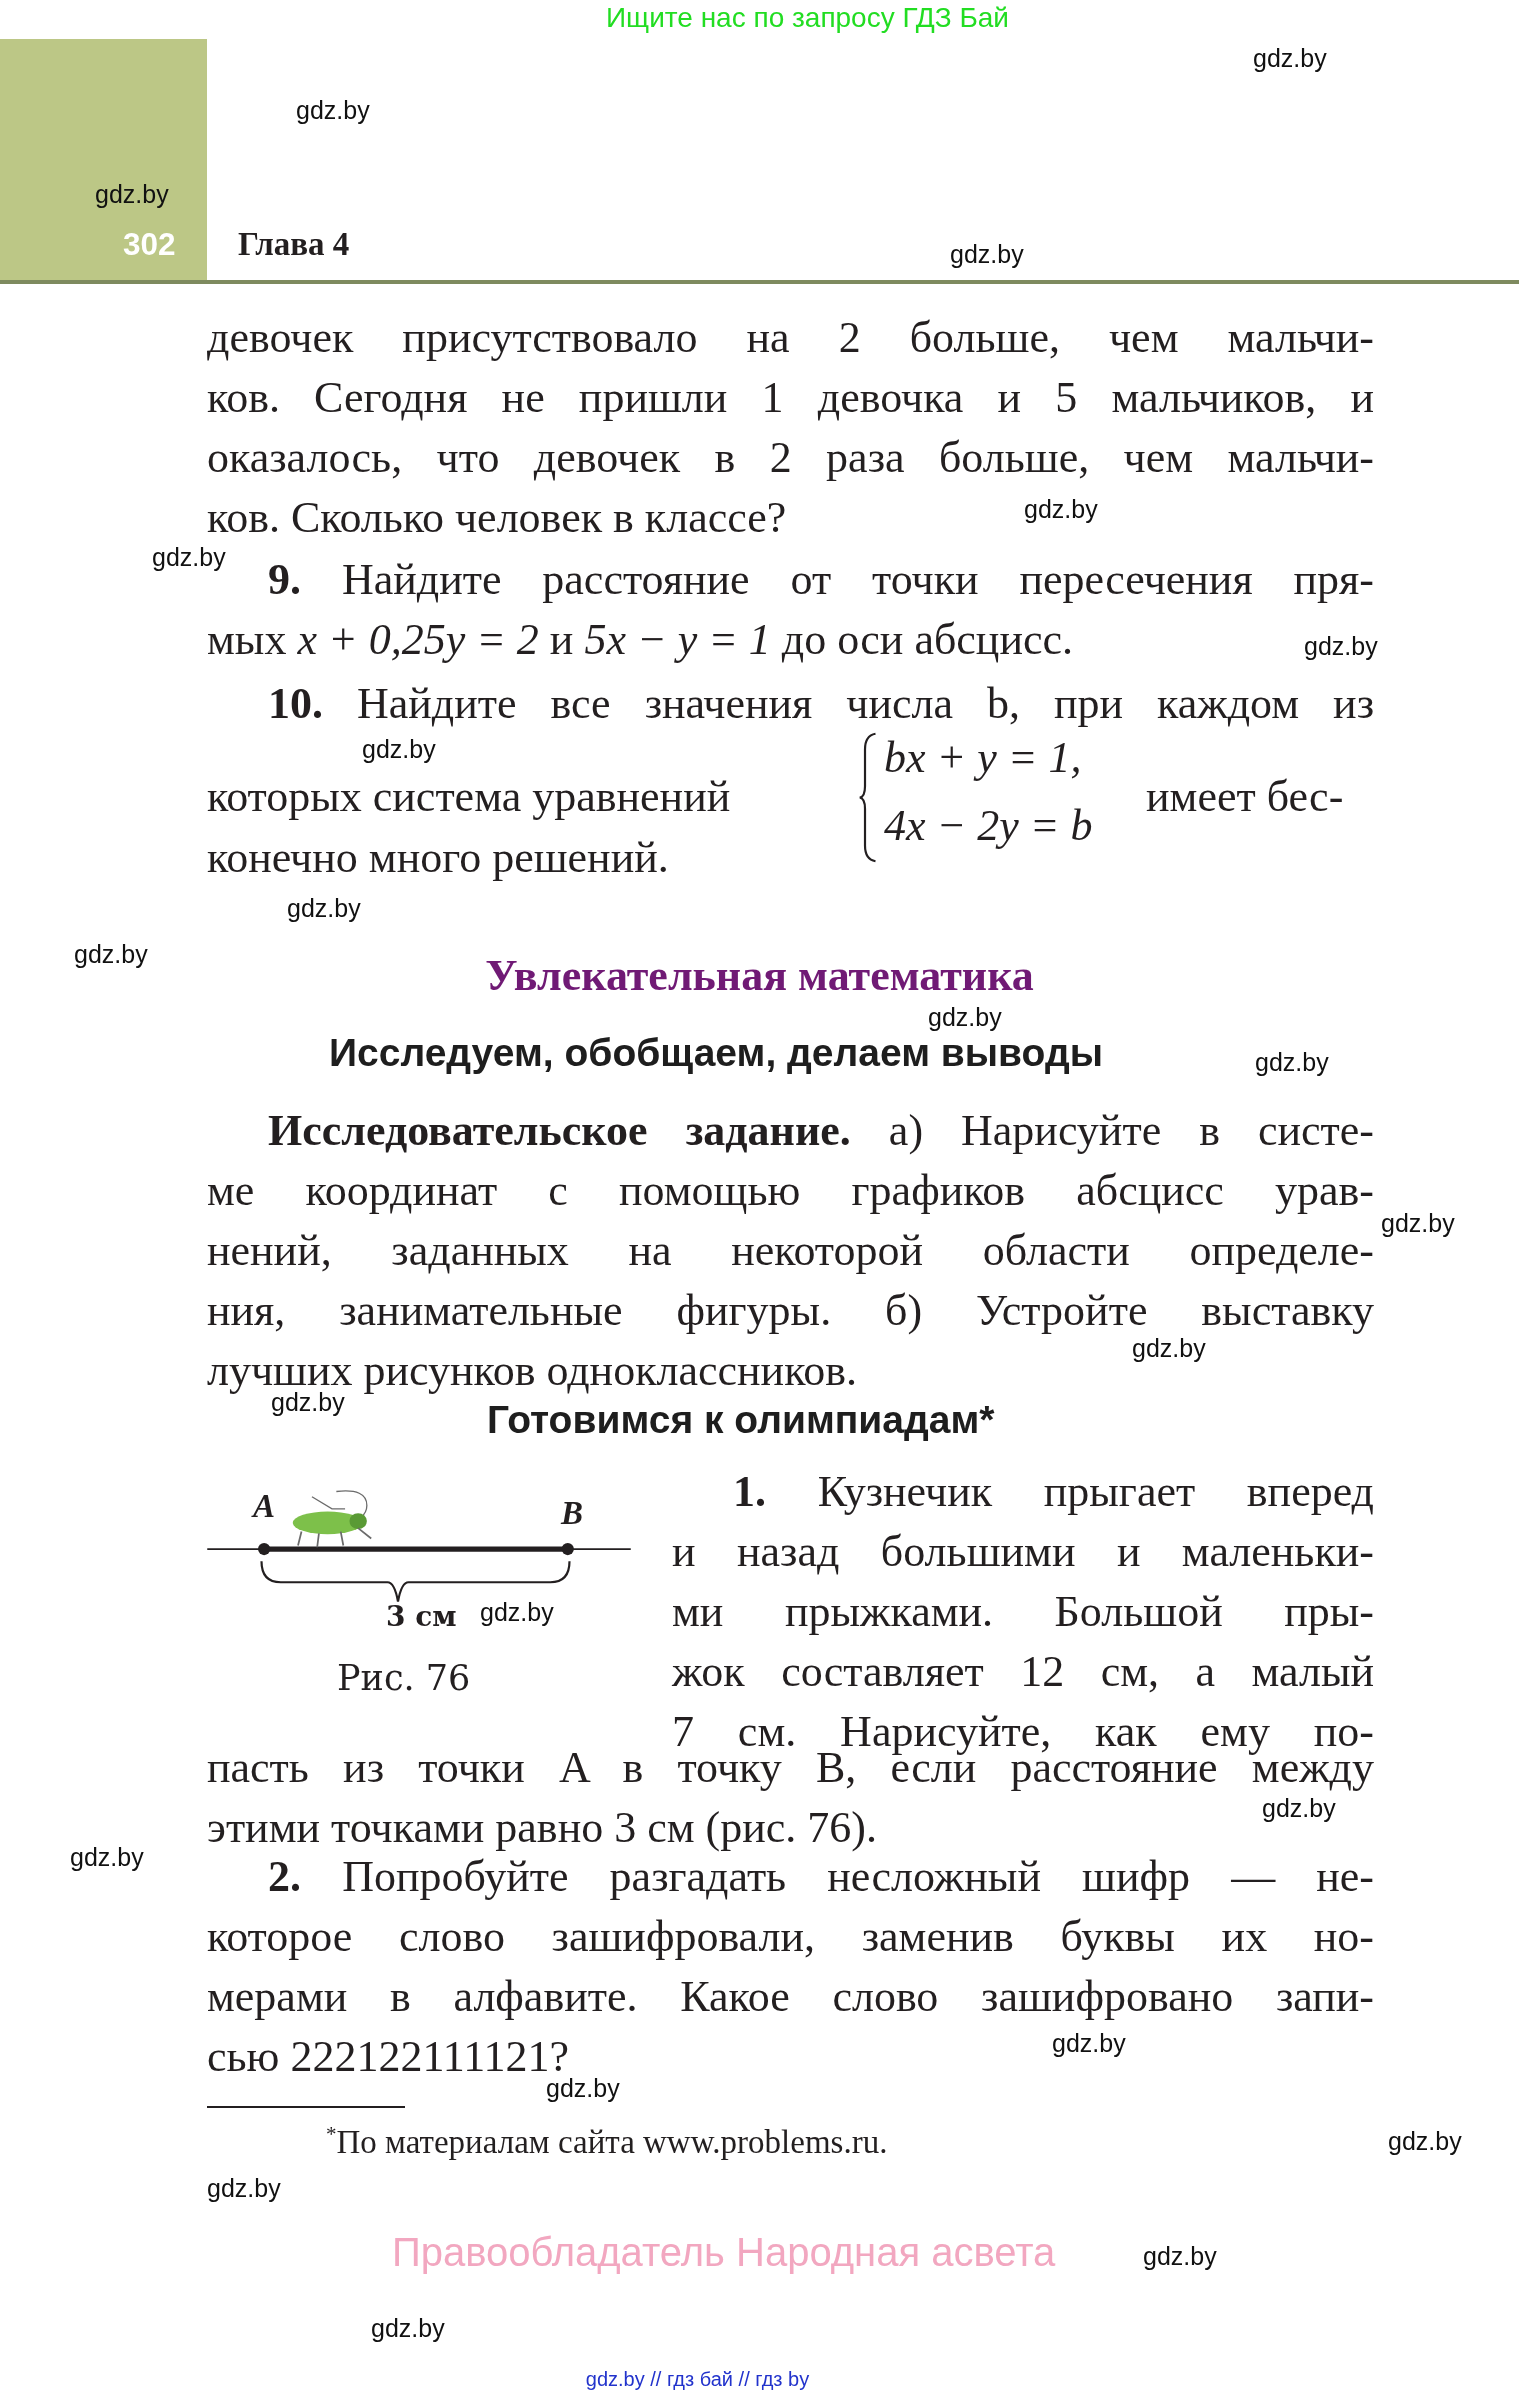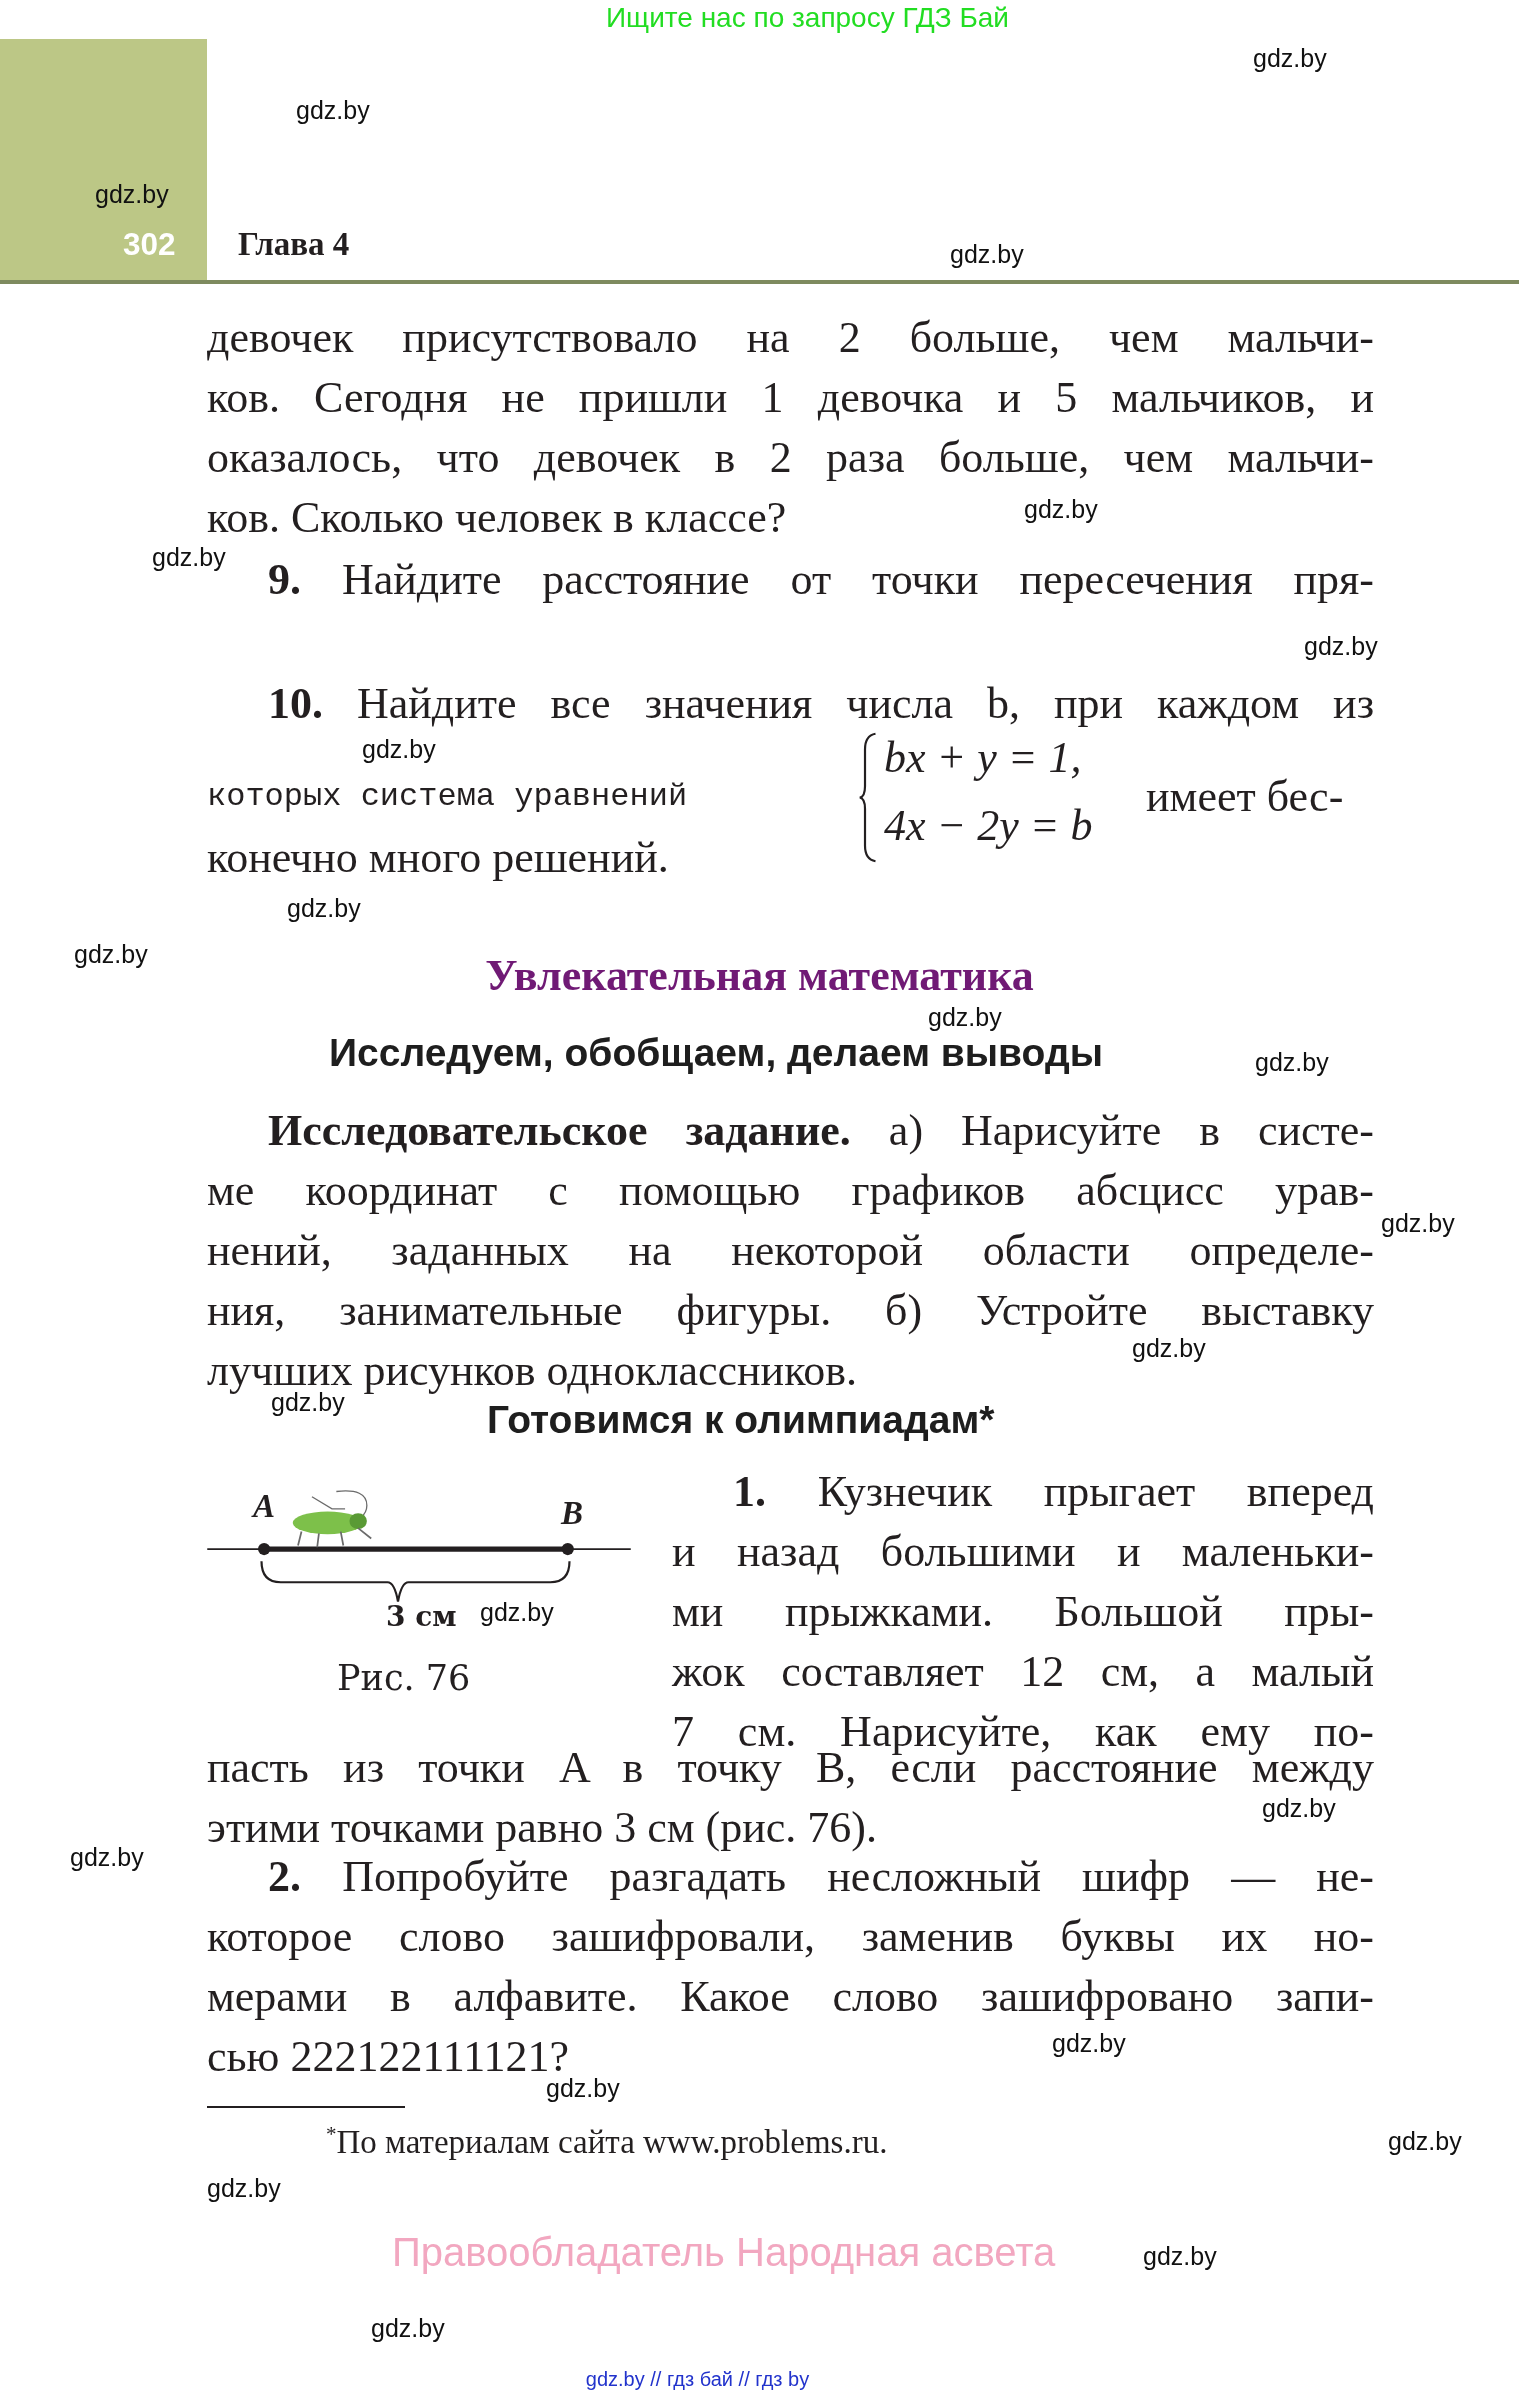--- a/index.html
+++ b/index.html
@@ -40,26 +40,27 @@
 
 <div class="para" style="top:308px;">
   <span class="line">девочек присутствовало на 2 больше, чем мальчи-</span>
   <span class="line">ков. Сегодня не пришли 1 девочка и 5 мальчиков, и</span>
   <span class="line">оказалось, что девочек в 2 раза больше, чем мальчи-</span>
   <span class="line last">ков. Сколько человек в классе?</span>
 </div>
 
 <div class="para" style="top:550px;">
   <span class="line" style="padding-left:61px;box-sizing:border-box;"><span class="num">9.</span> <span>Найдите расстояние от точки пересечения пря-</span></span>
+  <span class="line last"><span>мых </span><span class="math">x + 0,25y = 2</span><span> и </span><span class="math">5x − y = 1</span><span> до оси абсцисс.</span></span>
 </div>
 
 <div class="para" style="top:674px;">
   <span class="line" style="padding-left:61px;box-sizing:border-box;"><span class="num">10.</span> <span>Найдите все значения числа b, при каждом из</span></span>
 </div>
-<div class="abs" style="left:207px;top:767px;font-family:Liberation Mono, monospace;font-size:32px;line-height:60px;">которых система уравнений</div>
+<div class="abs" style="left:207px;top:767px;font-family:Liberation Serif, serif;font-size:44px;line-height:60px;">которых система уравнений</div>
 <div class="abs" style="left:1146px;top:767px;font-family:'Liberation Serif',serif;font-size:44px;line-height:60px;">имеет бес-</div>
 <div class="abs" style="left:207px;top:828px;font-family:'Liberation Serif',serif;font-size:44px;line-height:60px;">конечно много решений.</div>
 <div class="system">
   <svg class="abs" style="left:0;top:0;" width="21" height="131" viewBox="0 0 24 150">
     <path d="M20 2 Q8 4 8 20 L8 62 Q8 74 2 75 Q8 76 8 88 L8 130 Q8 146 20 148" fill="none" stroke="#231f20" stroke-width="2.5"></path>
   </svg>
   <div class="eq" style="top:0px;">bx + y = 1,</div>
   <div class="eq" style="top:68px;">4x − 2y = b</div>
 </div>
 

